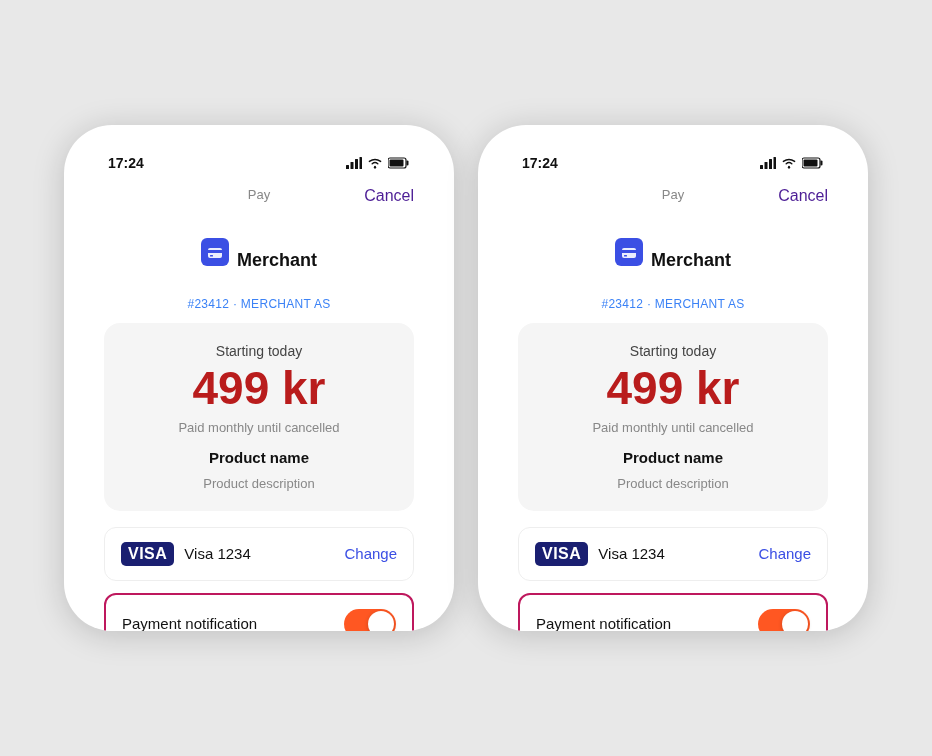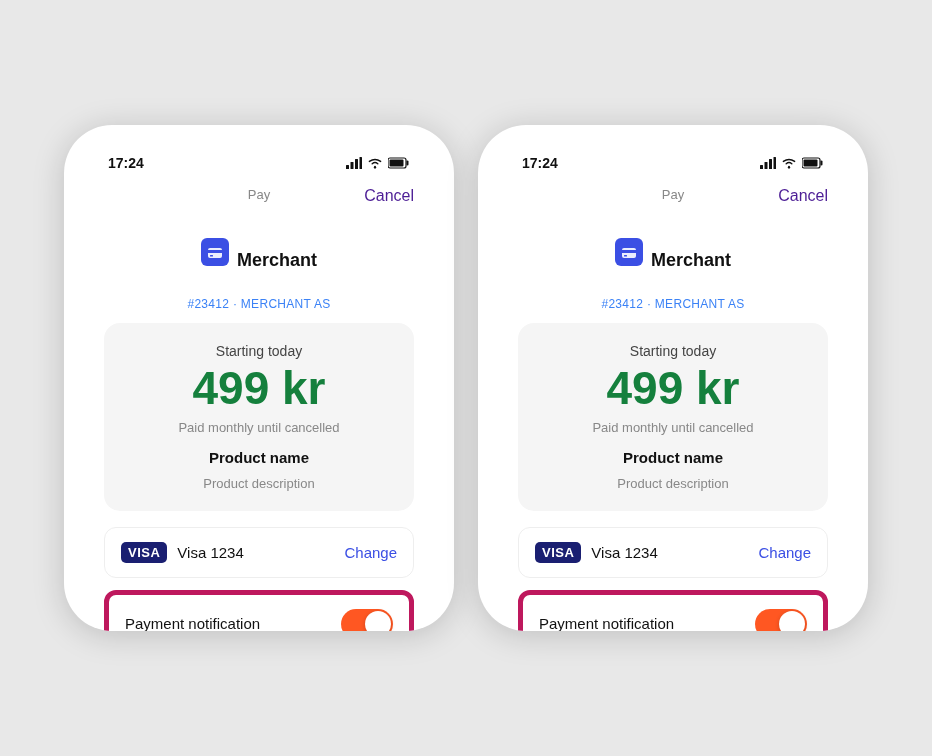--- a/index.html
+++ b/index.html
@@ -110,21 +110,21 @@
       margin-bottom: 16px;
     }
     .summary-card .starting {
       font-size: 14px;
       color: #444;
       margin-bottom: 4px;
     }
     .summary-card .amount {
       font-size: 46px;
       font-weight: 800;
-      color: #15803d;
+      color: #b91c1c;
       line-height: 1.1;
       margin-bottom: 6px;
     }
     .summary-card .frequency {
       font-size: 13px;
       color: #888;
       margin-bottom: 14px;
     }
     .summary-card .product-name {
       font-size: 15px;
@@ -150,41 +150,41 @@
     .payment-method-left {
       display: flex;
       align-items: center;
       gap: 10px;
     }
     .visa-badge {
       background: #1a1f71;
       border-radius: 5px;
       padding: 3px 7px;
       color: #fff;
-      font-size: 13px;
+      font-size: 16px;
       font-weight: 900;
       letter-spacing: 0.5px;
     }
     .visa-label {
       font-size: 15px;
       color: #111;
       font-weight: 400;
     }
     .change-btn {
       color: #3b4fe4;
       font-size: 15px;
       font-weight: 500;
       background: none;
       border: none;
       cursor: pointer;
     }
     
     .notif-row {
       background: #fff;
-      border: 5px solid #be185d;
+      border: 2px solid #be185d;
       border-radius: 12px;
       padding: 14px 16px;
       display: flex;
       align-items: center;
       justify-content: space-between;
       margin-bottom: 16px;
     }
     .notif-label {
       font-size: 15px;
       color: #111;

